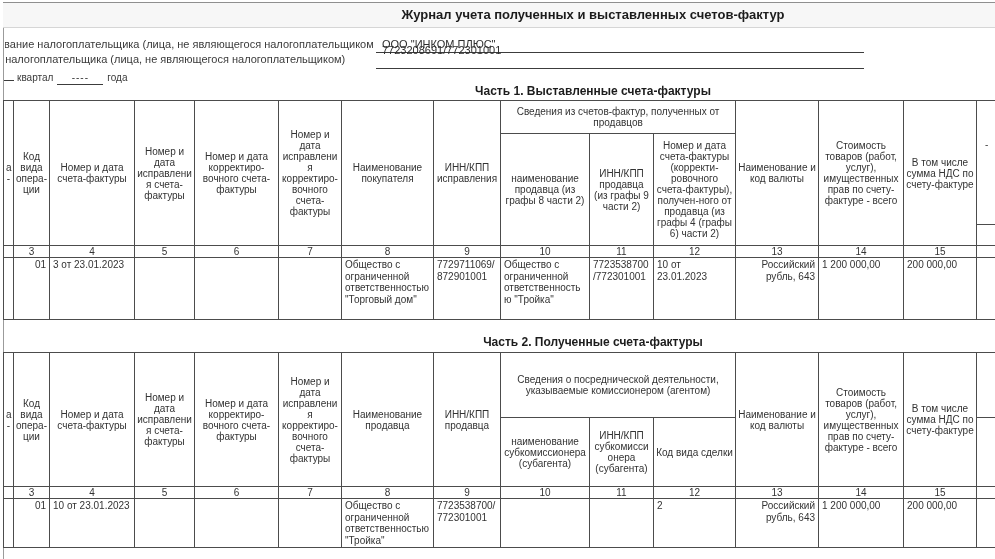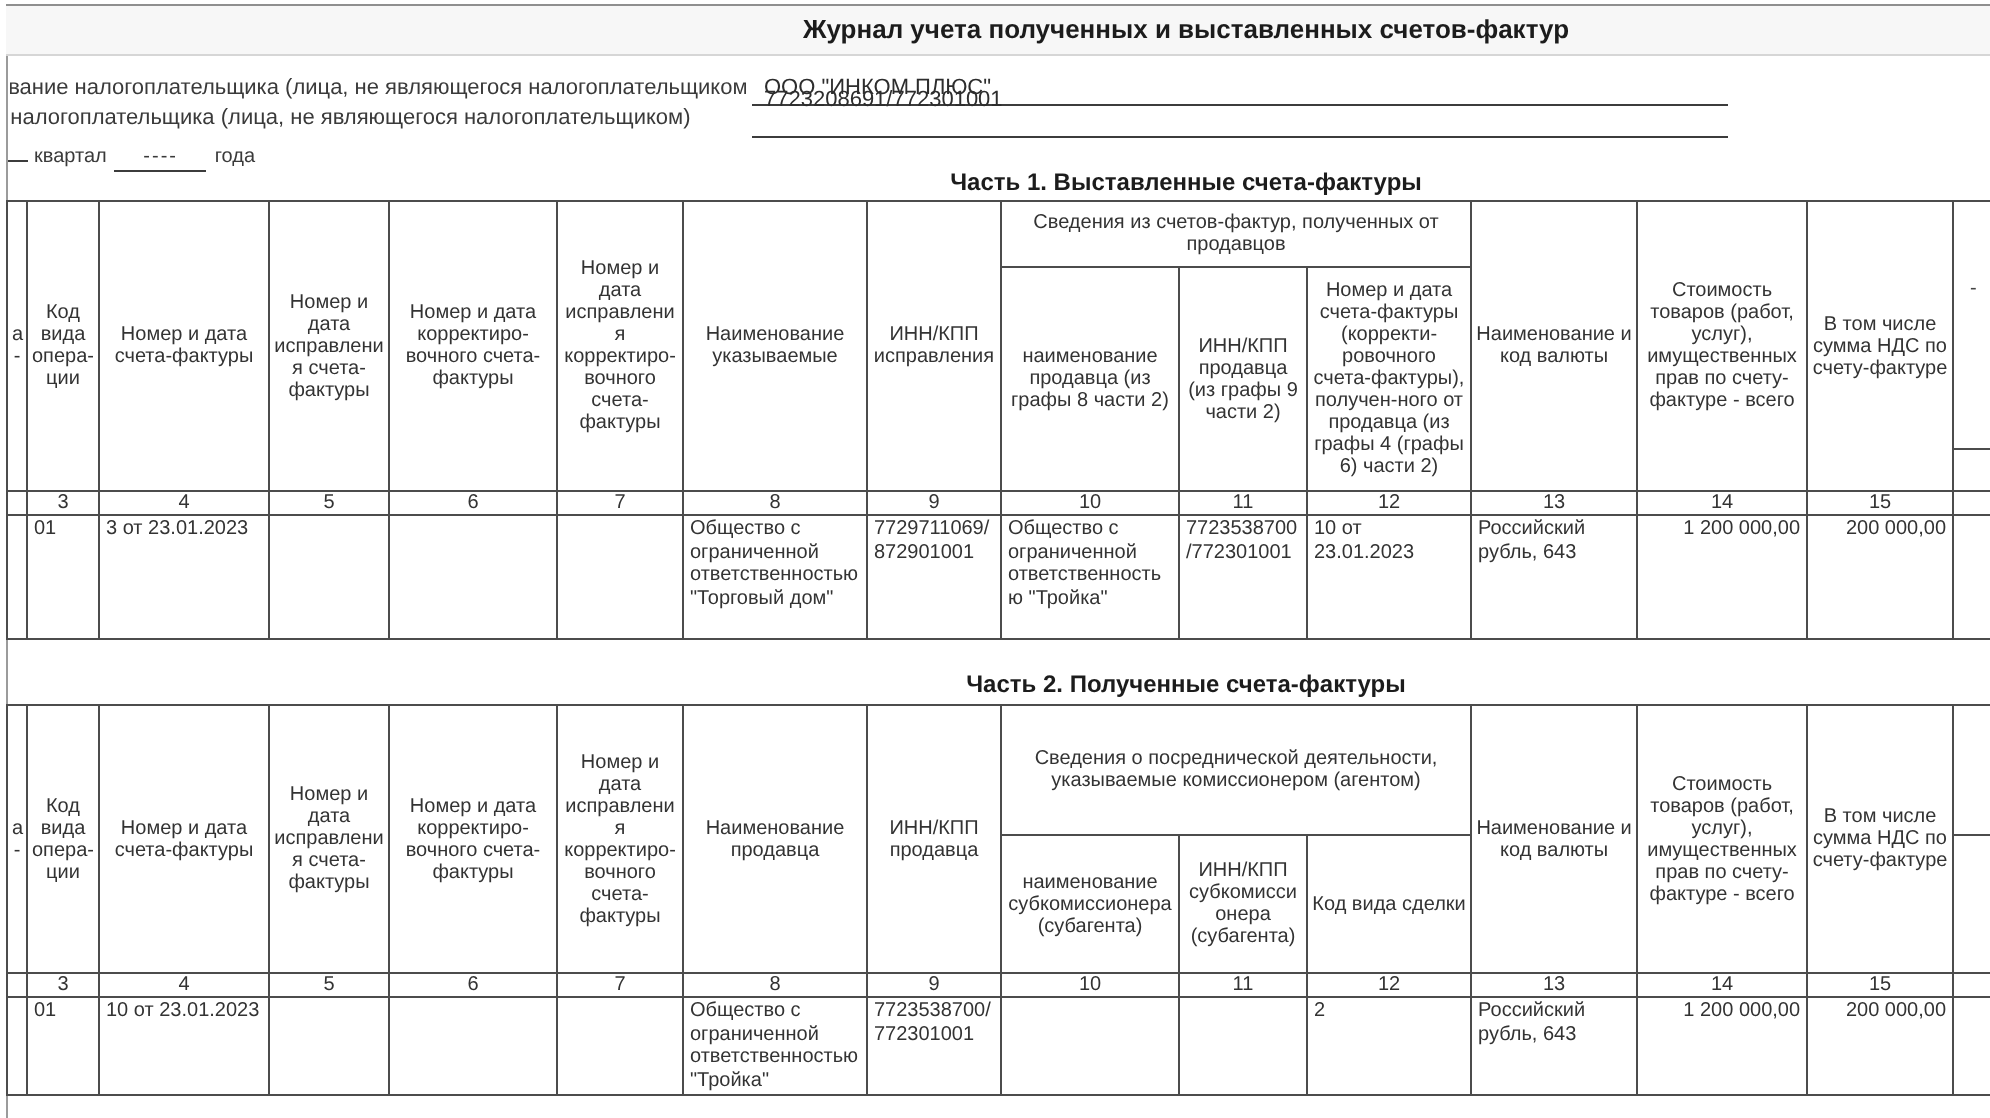--- a/index.html
+++ b/index.html
@@ -32,21 +32,21 @@
   .sect1{top:84px;} .sect2{top:335px;}
   table.jt{position:absolute;left:3px;border-collapse:collapse;table-layout:fixed;width:1145px;}
   .t1{top:100px;} .t2{top:352px;}
   table.jt td{border:1px solid #4c4c4c;font-size:10px;color:#333;padding:1px 2px;
     line-height:11px;vertical-align:middle;text-align:center;overflow:hidden;word-wrap:break-word;}
   tr.hg1{height:33px;} tr.hs1{height:112px;}
   tr.hg2{height:65px;} tr.hs2{height:69px;}
   tr.nr{height:12px;} tr.nr td{padding:0 2px;}
   tr.d1{height:62px;} tr.d2{height:48px;}
   tr.dr td{vertical-align:top;text-align:left;padding:1px 3px;line-height:11.5px;}
-  tr.dr td.ctr{text-align:left;} tr.dr td.rt{text-align:right;}
+  tr.dr td.ctr{text-align:right;} tr.dr td.rt{text-align:left;}
   td.edge{text-align:right;padding:1px;color:#444;}
   td.c16{position:relative;}
   .c16-div{position:absolute;left:0;right:0;top:123px;height:0;border-top:1px solid #4c4c4c;}
   .c16-frag{position:absolute;top:38px;left:8px;color:#444;}
 </style>
 </head>
 <body>
 
 <div class="page-edge"></div>
 
@@ -83,21 +83,21 @@
       <col style="width:172px">
   </colgroup>
   <tbody>
       <tr class="hg1">
     <td rowspan="2" class="edge"><span>а</span><br><span>-</span></td>
     <td rowspan="2">Код вида опера-ции</td>
     <td rowspan="2">Номер и дата счета-фактуры</td>
     <td rowspan="2">Номер и дата исправления счета-фактуры</td>
     <td rowspan="2">Номер и дата корректиро-вочного счета-фактуры</td>
     <td rowspan="2">Номер и дата исправления корректиро-вочного счета-фактуры</td>
-    <td rowspan="2">Наименование указываемые</td>
+    <td rowspan="2">Наименование покупателя</td>
     <td rowspan="2">ИНН/КПП исправления</td>
     <td colspan="3">Сведения из счетов-фактур, полученных от продавцов</td>
     <td rowspan="2">Наименование и код валюты</td>
     <td rowspan="2">Стоимость товаров (работ, услуг), имущественных прав по счету-фактуре - всего</td>
     <td rowspan="2">В том числе сумма НДС по счету-фактуре</td>
     <td rowspan="2" class="c16">
           <div class="c16-div"></div>
           <span class="c16-frag">-</span>
         </td>
   </tr>

